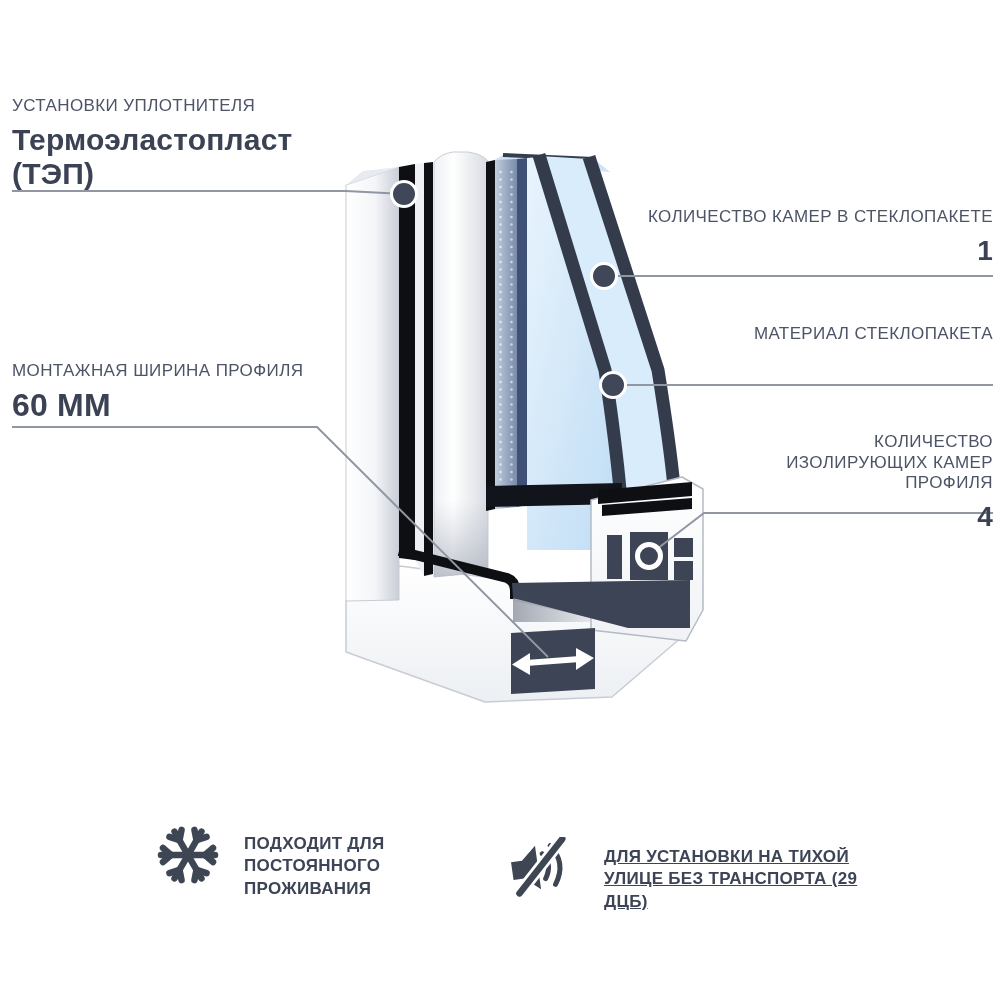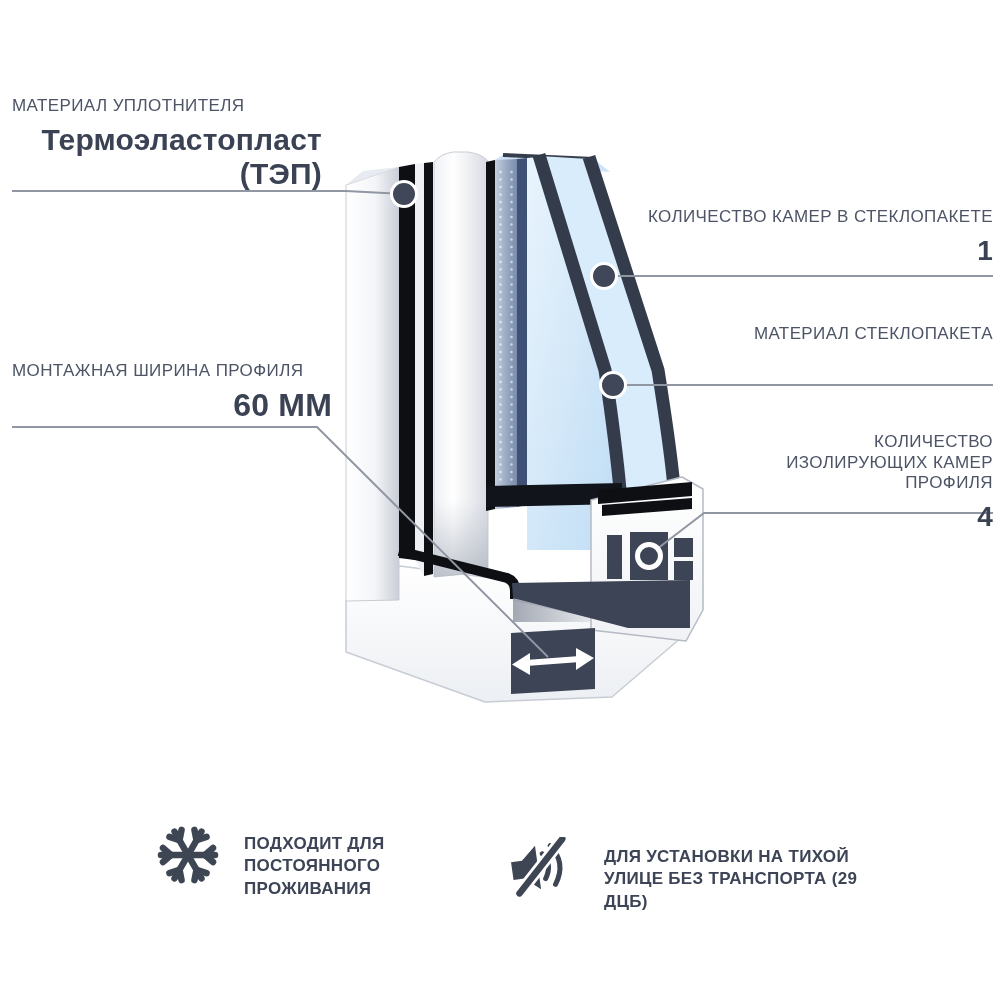--- a/index.html
+++ b/index.html
@@ -1,20 +1,20 @@
 <!DOCTYPE html>
 <html><head>
 <meta charset="utf-8">
 <style>
   html,body{margin:0;padding:0;background:#ffffff;}
   body{width:1000px;height:1000px;position:relative;font-family:"Liberation Sans",sans-serif;overflow:hidden;}
   .stage{position:absolute;inset:0;width:1000px;height:1000px;}
   .callout{position:absolute;}
   .callout .lbl{font-size:17px;font-weight:400;color:#4c5466;letter-spacing:.4px;line-height:1.22;}
-  .callout .val{font-size:30px;font-weight:700;color:#3a4254;letter-spacing:.2px;line-height:1.15;margin-top:6px;text-align:right;}
+  .callout .val{font-size:30px;font-weight:700;color:#3a4254;letter-spacing:.2px;line-height:1.15;margin-top:6px;}
   .callout.right{text-align:right;}
   .callout.right .val{font-size:28px;margin-top:7px;}
   .callout.small .val{font-size:32px;margin-top:5px;}
   .feature{position:absolute;display:flex;align-items:flex-start;}
   .feature .txt{font-size:17px;font-weight:700;color:#3d4456;letter-spacing:.3px;line-height:1.32;text-transform:uppercase;}
   svg .ln{stroke:#9096a2;stroke-width:2;fill:none;}
   svg .dot{fill:#3f4758;stroke:#ffffff;stroke-width:3;}
 </style>
 </head>
 <body>
@@ -121,21 +121,21 @@
     <path class="ln" d="M604,276 H993"></path>
     <circle class="dot" cx="604" cy="276" r="12.5"></circle>
     <path class="ln" d="M613,385 H993"></path>
     <circle class="dot" cx="613" cy="385" r="12.5"></circle>
     <path class="ln" d="M993,513 H704 L657,549"></path>
     <circle cx="649" cy="556" r="11.5" fill="none" stroke="#ffffff" stroke-width="5"></circle>
   </g>
 </svg>
 
 <div class="callout" style="left:12px;top:96px;width:310px;">
-  <div class="lbl">МАТЕРИАЛ УПЛОТНИТЕЛЯ</div>
+  <div class="lbl">УСТАНОВКИ УПЛОТНИТЕЛЯ</div>
   <div class="val">Термоэластопласт (ТЭП)</div>
 </div>
 
 <div class="callout small" style="left:12px;top:361px;width:320px;">
   <div class="lbl">МОНТАЖНАЯ ШИРИНА ПРОФИЛЯ</div>
   <div class="val">60 ММ</div>
 </div>
 
 <div class="callout right" style="right:7px;top:207px;width:420px;">
   <div class="lbl">КОЛИЧЕСТВО КАМЕР В СТЕКЛОПАКЕТЕ</div>
@@ -172,14 +172,14 @@
 <div class="feature" style="left:508px;top:837px;">
   <svg width="68" height="60" viewBox="0 0 68 60" style="flex:none;">
     <g transform="rotate(-8 34 30)">
       <path d="M4,21 h11 l15,-13 v44 l-15,-13 H4 Z" fill="#3e4654"></path>
       <path d="M36,17 q9,12 0,25" fill="none" stroke="#3e4654" stroke-width="5" stroke-linecap="round"></path>
       <path d="M45,10 q14,19 0,39" fill="none" stroke="#3e4654" stroke-width="5" stroke-linecap="round"></path>
       <line x1="8" y1="53" x2="58" y2="5" stroke="#ffffff" stroke-width="12" stroke-linecap="round"></line>
       <line x1="8" y1="53" x2="58" y2="5" stroke="#3e4654" stroke-width="6.5" stroke-linecap="round"></line>
     </g>
   </svg>
-  <div class="txt" style="margin-left:28px;margin-top:9px;width:280px;">ДЛЯ УСТАНОВКИ НА ТИХОЙ УЛИЦЕ БЕЗ ТРАНСПОРТА (29 ДцБ)</div>
+  <div class="txt" style="margin-left:28px;margin-top:9px;width:280px;text-decoration:underline;">ДЛЯ УСТАНОВКИ НА ТИХОЙ УЛИЦЕ БЕЗ ТРАНСПОРТА (29 ДцБ)</div>
 </div>
 
 </body></html>

